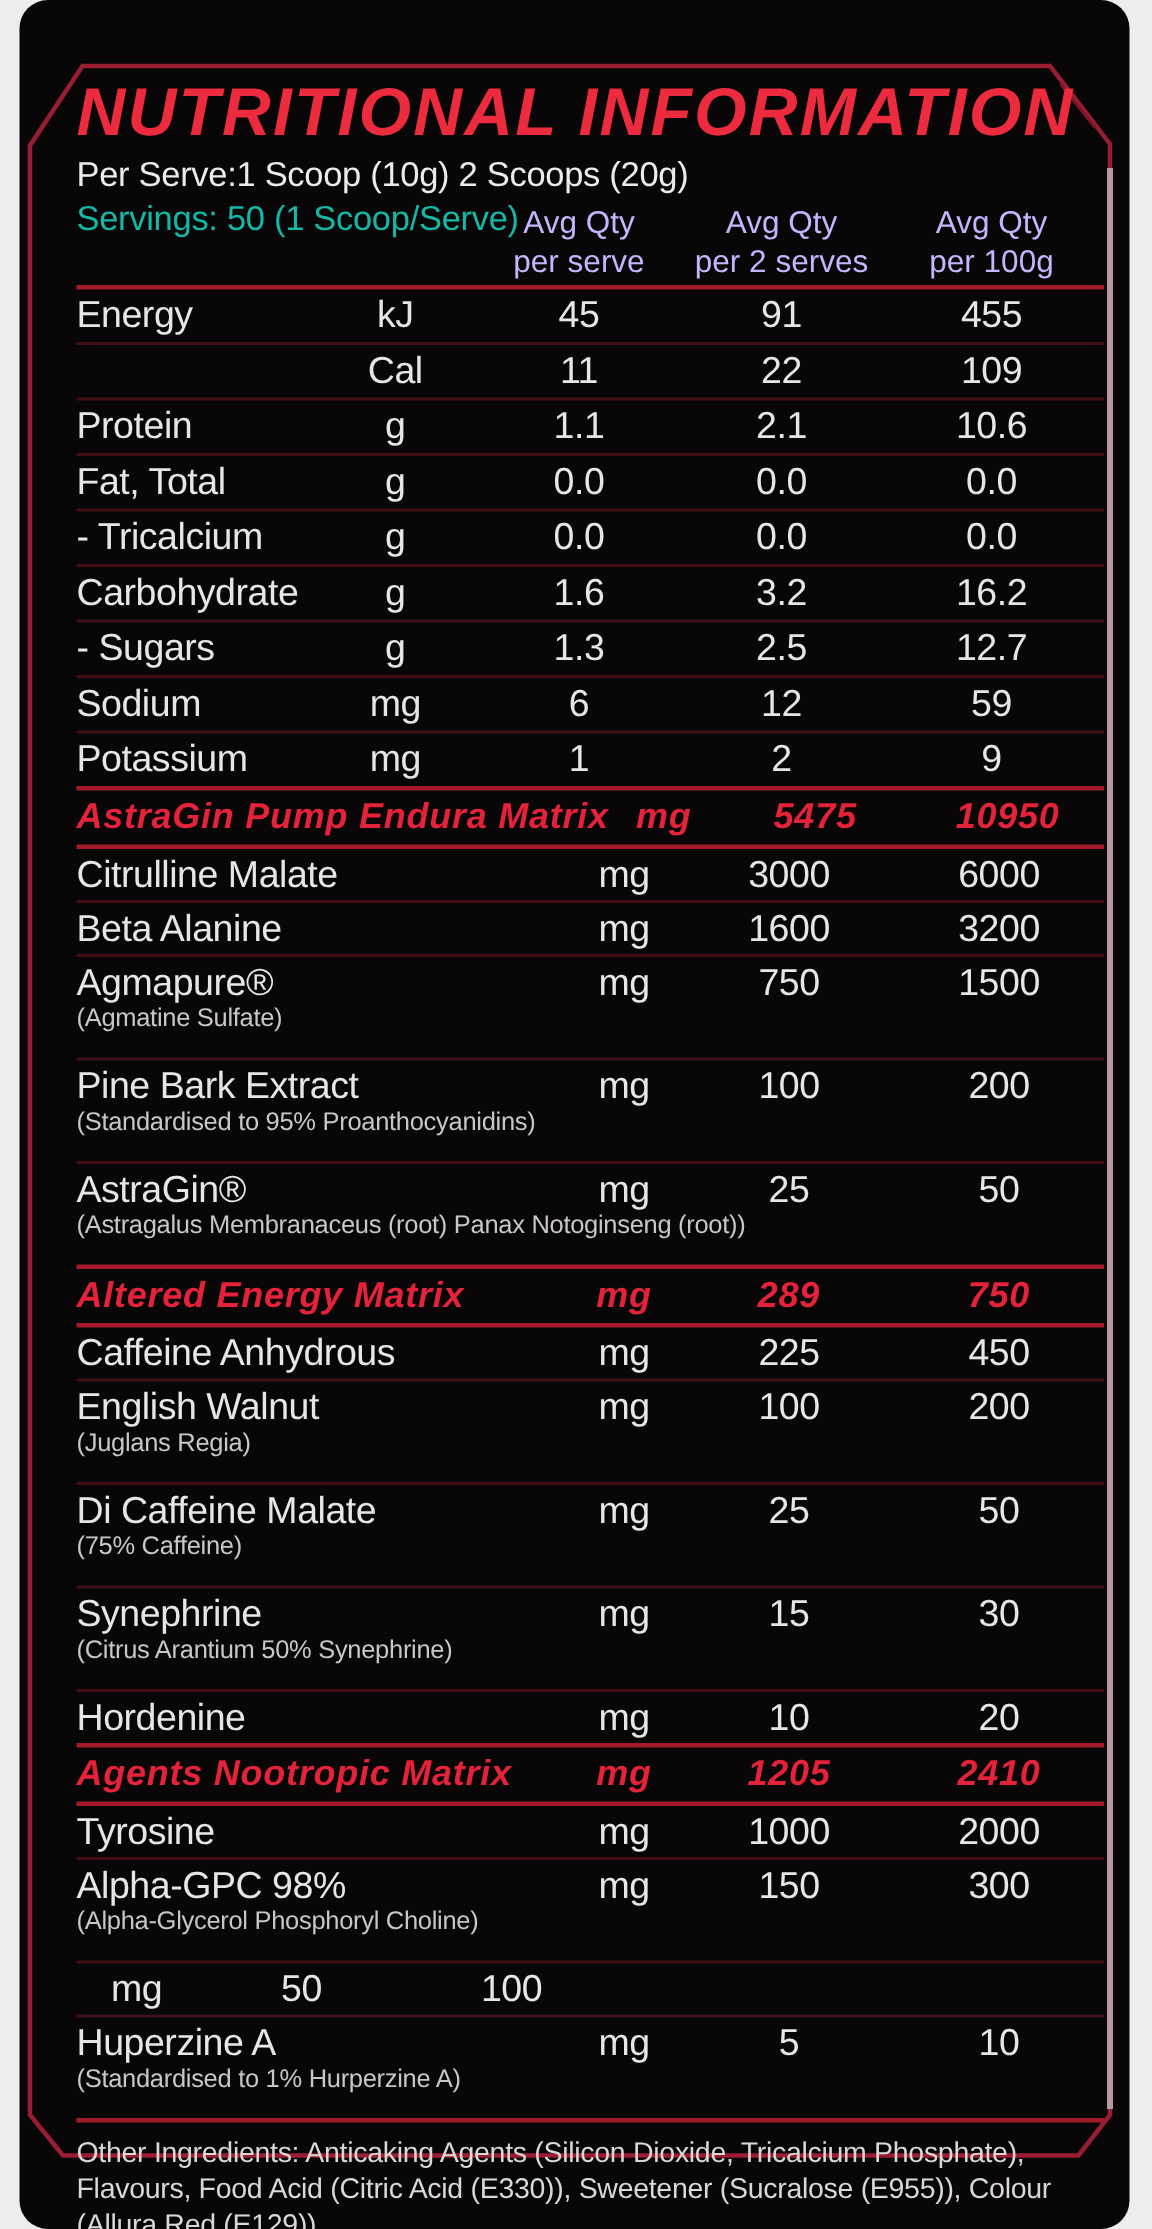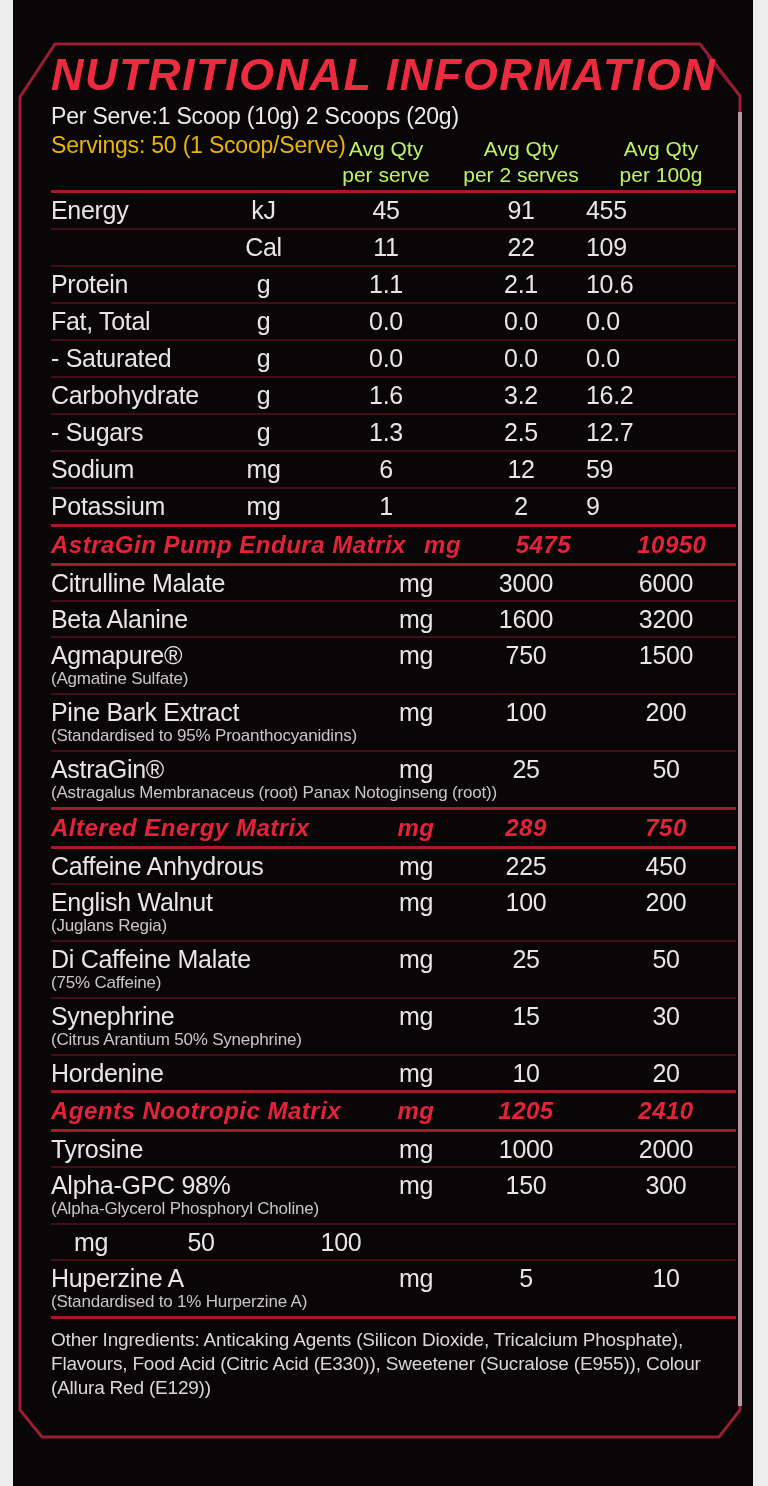--- a/index.html
+++ b/index.html
@@ -2,51 +2,51 @@
 <html><head>
 <meta charset="utf-8">
 <style>
   html,body { margin:0; padding:0; }
   body {
     width:768px; height:1486px; background:#ededed;
     font-family:"Liberation Sans", sans-serif;
     -webkit-font-smoothing:antialiased;
   }
   .page { position:relative; width:768px; height:1486px; background:#ededed; overflow:hidden; }
-  .label-photo { position:absolute; left:13px; top:0; width:740px; height:1486px; background:#080606; }
+  .label-photo { position:absolute; left:13px; top:0; width:740px; height:1486px; background:#080606;border-radius:19px; }
   .frame-svg { position:absolute; left:0; top:0; width:740px; height:1486px; }
   .content { position:absolute; left:38px; top:52px; width:685px; color:#e7e5e5; }
 
   .title {
     margin:0; font-size:45px; font-weight:bold; font-style:italic;
     color:#ed2b3e; letter-spacing:1.5px; line-height:1.0; white-space:nowrap;
   }
   .serve-line { font-size:23px; margin-top:6px; letter-spacing:-0.2px; color:#eceaea; }
   .cols-row { position:relative; margin-top:2px; height:58px; }
-  .servings { font-size:23px; letter-spacing:-0.2px; color:#eab308; }
-  .ch { position:absolute; top:4px; text-align:center; font-size:21px; line-height:26px; color:#bef264; }
+  .servings { font-size:23px; letter-spacing:-0.2px; color:#14b8a6; }
+  .ch { position:absolute; top:4px; text-align:center; font-size:21px; line-height:26px; color:#c4b5fd; }
   .ch1 { left:265px; width:140px; }
   .ch2 { left:405px; width:130px; }
   .ch3 { left:535px; width:150px; }
 
   .rule { height:3px; background:#a41a28; }
 
   .nrow { display:flex; align-items:center; height:35px; border-bottom:2px solid #3f0e17; font-size:25px; letter-spacing:-0.3px; }
   .nrow:last-child { border-bottom:none; }
   .cl { flex:1; text-align:left; white-space:nowrap; }
   .nrow .cu { width:105px; text-align:center; }
   .nrow .c1 { width:140px; text-align:center; }
   .nrow .c2 { width:130px; text-align:center; }
-  .nrow .c3 { width:150px; }
+  .nrow .c3 { width:150px; text-align:center; }
 
   .mhead { display:flex; align-items:center; height:36px; font-style:italic; font-weight:bold; color:#e4223a; font-size:24px; letter-spacing:0.5px; }
   .irow { border-bottom:2px solid #3f0e17; }
   .matrix .irow:last-child { border-bottom:none; }
   .irow .main { display:flex; align-items:center; height:34px; font-size:25px; letter-spacing:-0.3px; }
-  .irow .note { font-size:17px; color:#c9c6c6; line-height:20px; padding-bottom:4px; margin-top:-3px; letter-spacing:-0.2px; }
+  .irow .note { font-size:17px; color:#c9c6c6; line-height:20px; padding-bottom:16px; margin-top:-3px; letter-spacing:-0.2px; }
   .irow .cu, .mhead .cu { width:80px; text-align:center; }
   .irow .c1, .mhead .c1 { width:140px; text-align:center; }
   .irow .c2, .mhead .c2 { width:140px; text-align:center; }
 
   .footer { margin-top:9px; font-size:19px; line-height:24px; color:#dad7d7; letter-spacing:-0.2px; }
 </style>
 </head>
 <body>
 
 <div class="page">
@@ -104,21 +104,21 @@
             <span class="c3">10.6</span>
           </div>
         <div class="nrow">
             <span class="cl">Fat, Total</span>
             <span class="cu">g</span>
             <span class="c1">0.0</span>
             <span class="c2">0.0</span>
             <span class="c3">0.0</span>
           </div>
         <div class="nrow">
-            <span class="cl">- Saturated</span>
+            <span class="cl">- Tricalcium</span>
             <span class="cu">g</span>
             <span class="c1">0.0</span>
             <span class="c2">0.0</span>
             <span class="c3">0.0</span>
           </div>
         <div class="nrow">
             <span class="cl">Carbohydrate</span>
             <span class="cu">g</span>
             <span class="c1">1.6</span>
             <span class="c2">3.2</span>

